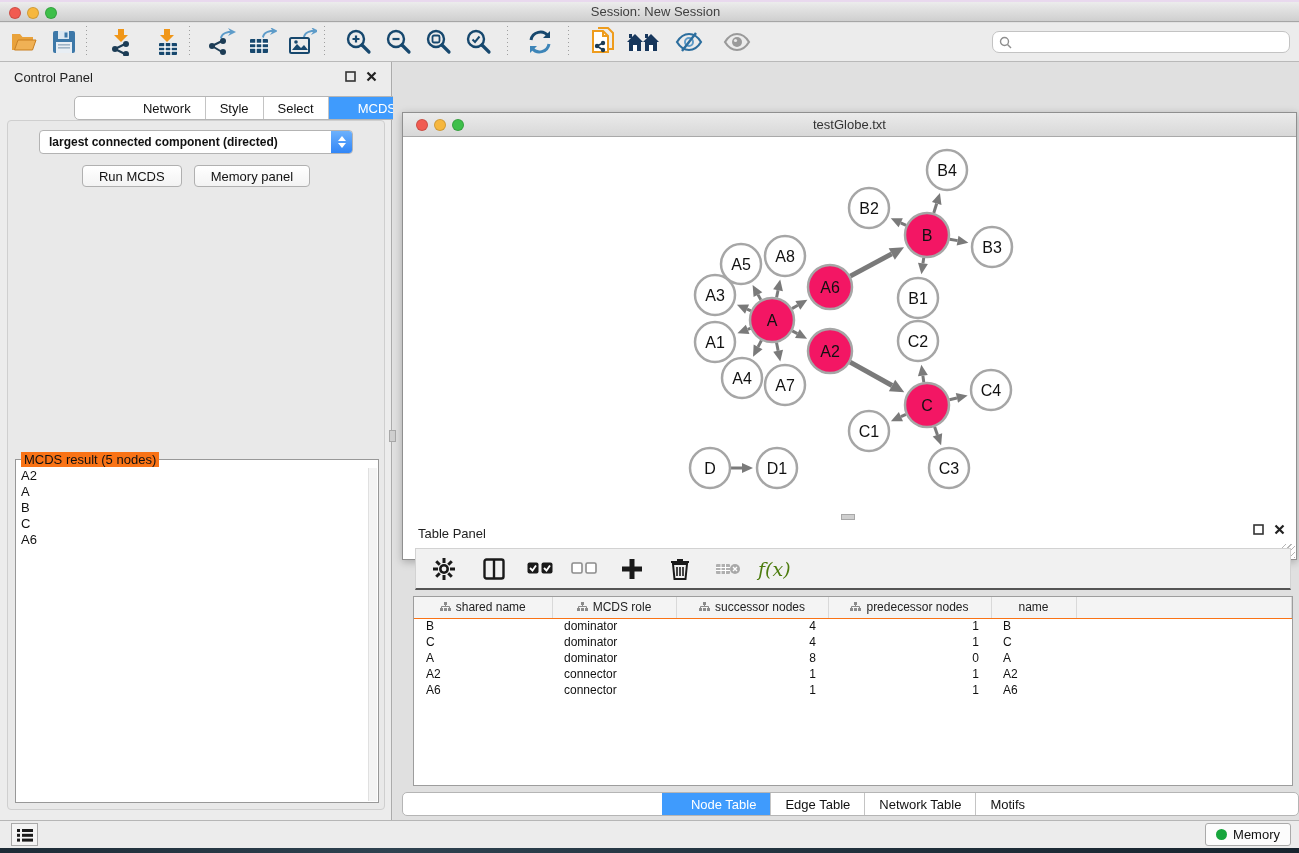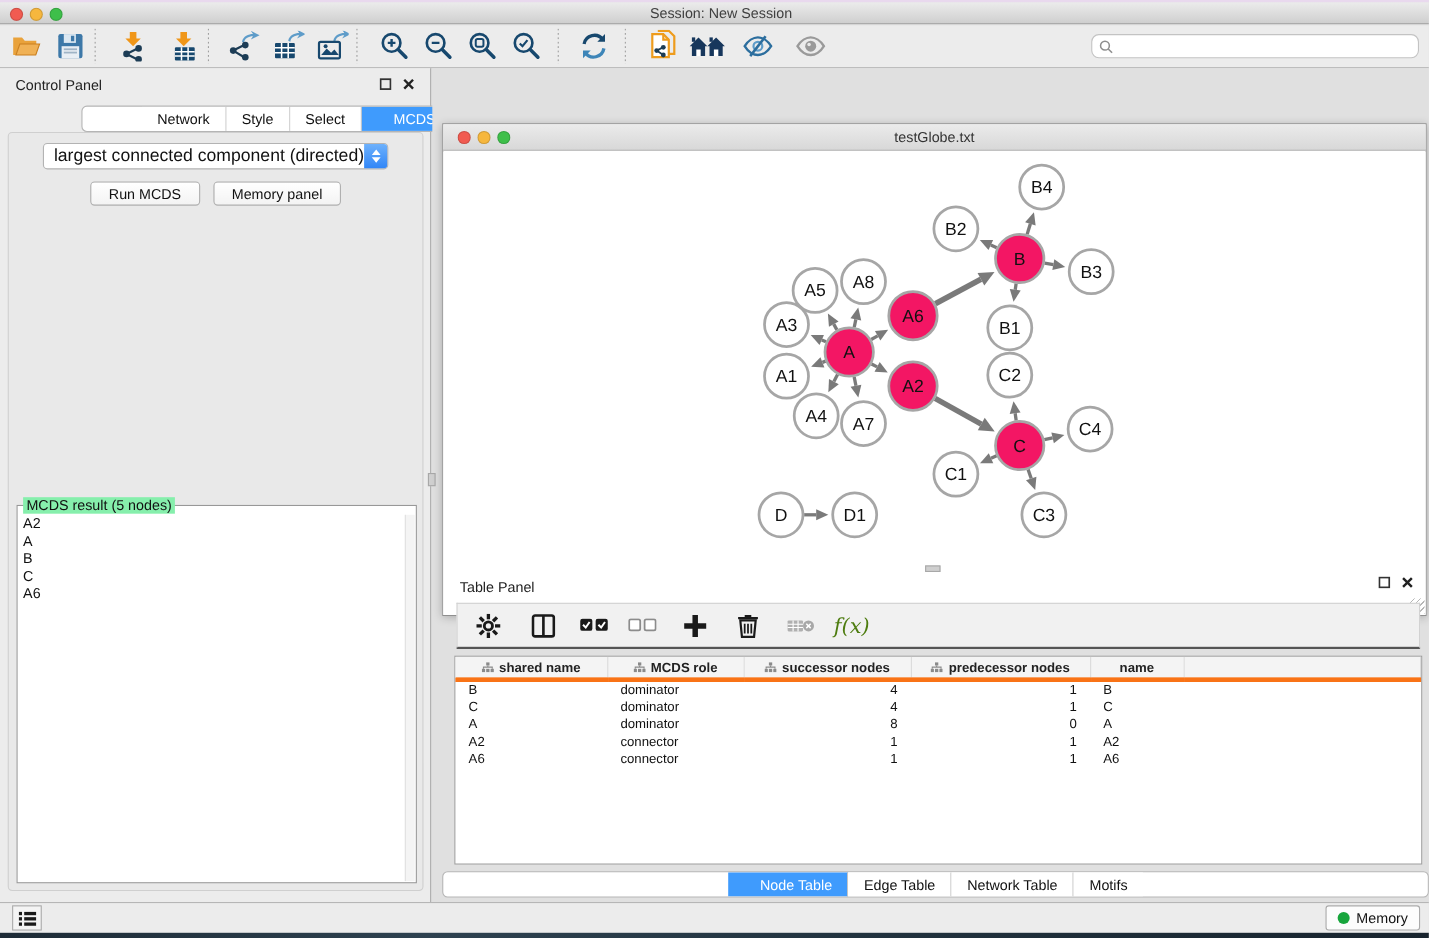--- a/index.html
+++ b/index.html
@@ -28,28 +28,28 @@
   .cp-title{position:absolute;left:14px;top:8px;color:#222;}
   .win-ctl{position:absolute;top:9px;width:13px;height:13px;cursor:pointer;}
   .cp-tabs{position:absolute;left:0;top:34px;width:100%;display:flex;justify-content:center;}
   .seg{display:flex;border:1px solid #b5b5b5;border-radius:5px;overflow:hidden;background:#fff;}
   .seg .seg-btn{padding:3px 14px;height:22px;line-height:16px;background:#fff;border:none;border-right:1px solid #c4c4c4;font:13px "Liberation Sans",sans-serif;color:#111;cursor:pointer;}
   .seg .seg-btn:last-child{border-right:none;}
   .seg .seg-btn.active{background:#3f9bfd;color:#fff;padding-left:29px;}
   .cp-body{position:absolute;left:7px;top:58px;width:378px;height:690px;background:#e9e9e9;border:1px solid #cfcfcf;border-radius:4px;}
   .opt-label{text-align:center;margin-top:14px;color:#111;}
   .dropdown{position:relative;margin:9px auto 0;width:314px;height:24px;background:#fff;border:1px solid #b3b3b3;border-radius:4px;display:flex;align-items:center;cursor:pointer;}
-  .dropdown .dd-value{flex:1;padding-left:9px;font-size:16px;color:#111;white-space:nowrap;overflow:hidden;}
+  .dropdown .dd-value{flex:1;padding-left:9px;font-size:12px;color:#111;white-space:nowrap;overflow:hidden;font-weight:bold;}
   .dropdown .dd-stepper{width:21px;height:22px;background:linear-gradient(#6db1fc,#3186f7);border-radius:0 3px 3px 0;display:flex;flex-direction:column;align-items:center;justify-content:center;gap:2px;}
   .dd-stepper .up{width:0;height:0;border-left:4px solid transparent;border-right:4px solid transparent;border-bottom:5px solid #fff;}
   .dd-stepper .down{width:0;height:0;border-left:4px solid transparent;border-right:4px solid transparent;border-top:5px solid #fff;}
   .cp-buttons{display:flex;justify-content:center;gap:12px;margin-top:11px;}
   .mac-btn{height:22px;padding:0 16px;background:linear-gradient(#ffffff,#f3f3f3);border:1px solid #b0b0b0;border-radius:4px;font:13px "Liberation Sans",sans-serif;color:#111;cursor:pointer;}
   .result-box{position:absolute;left:7px;top:338px;width:364px;height:344px;border:1px solid #989898;background:#fff;}
-  .result-legend{position:absolute;left:5px;top:-8px;background:#86efac;padding:0 3px;font-size:13px;color:#111;}
+  .result-legend{position:absolute;left:5px;top:-8px;background:#f97316;padding:0 3px;font-size:13px;color:#111;}
   .result-list{position:absolute;left:1px;top:8px;right:10px;bottom:1px;overflow:hidden;font-size:13px;}
   .result-list .item{padding:0 4px;height:16px;line-height:16px;color:#111;}
   .result-scroll{position:absolute;top:8px;right:1px;width:9px;bottom:1px;background:#f4f4f4;border-left:1px solid #e0e0e0;}
 
   
   .mdi{position:absolute;left:393px;top:62px;width:906px;height:758px;background:#e0e0e0;}
   .splitter-v{position:absolute;left:-4px;top:368px;width:7px;height:12px;background:#cfcfcf;border:1px solid #a8a8a8;}
   .net-window{position:absolute;left:9px;top:2px;width:895px;height:448px;background:#fff;border:1px solid #8f8f8f;box-shadow:0 2px 8px rgba(0,0,0,.25);margin-top:48px;}
   .nw-titlebar{position:absolute;left:0;top:0;width:100%;height:24px;background:linear-gradient(#ebebeb,#d8d8d8);border-bottom:1px solid #a9a9a9;}
   .nw-titlebar .title{position:absolute;left:0;right:0;top:0;height:24px;line-height:24px;text-align:center;font-size:13px;color:#333;}
@@ -60,21 +60,21 @@
 
   
   .table-panel{position:absolute;left:9px;top:456px;width:897px;height:300px;}
   .tp-title{position:absolute;left:16px;top:8px;color:#222;}
   .tp-toolbar{position:absolute;left:13px;top:30px;width:876px;height:42px;background:#f1f1f1;border:1px solid #d2d2d2;border-bottom:2px solid #555;display:flex;align-items:center;gap:6px;padding-left:10px;}
   .tp-btn{width:36px;height:34px;display:flex;align-items:center;justify-content:center;background:none;border:none;cursor:pointer;}
   .tp-btn.disabled{cursor:default;}
   .fx{font-family:"DejaVu Serif",serif;font-style:italic;font-size:19px;color:#4d7c0f;}
   .tp-table-wrap{position:absolute;left:11px;top:78px;width:880px;height:190px;background:#fff;border:1px solid #9d9d9d;overflow:hidden;}
   table.data{border-collapse:collapse;width:100%;table-layout:fixed;font-size:12px;}
-  table.data th{height:21px;background:#f4f4f4;border-bottom:4px solid #f97316;border-right:1px solid #d9d9d9;font-weight:bold;color:#222;white-space:nowrap;overflow:hidden;}
+  table.data th{height:21px;background:#f4f4f4;border-bottom:1px solid #f97316;border-right:1px solid #d9d9d9;font-weight:normal;color:#222;white-space:nowrap;overflow:hidden;}
   table.data th .th-inner{display:flex;align-items:center;justify-content:center;gap:5px;}
   table.data td{height:16px;padding:0 12px 0 12px;color:#111;white-space:nowrap;overflow:hidden;}
   table.data td.num{text-align:right;}
   .tp-tabs{position:absolute;left:0;top:274px;width:100%;display:flex;justify-content:center;}
 
   
   .statusbar{position:absolute;left:0;top:820px;width:1299px;height:28px;background:#ececec;border-top:1px solid #b6b6b6;}
   .sb-list-btn{position:absolute;left:11px;top:2px;width:27px;height:23px;background:#f4f4f4;border:1px solid #a9a9a9;display:flex;align-items:center;justify-content:center;cursor:pointer;}
   .sb-memory{position:absolute;right:8px;top:2px;height:23px;padding:0 10px;background:#fcfcfc;border:1px solid #aaa;border-radius:3px;display:flex;align-items:center;gap:6px;font-size:13px;color:#111;cursor:pointer;}
   .mem-dot{width:11px;height:11px;border-radius:50%;background:#17a53c;}

